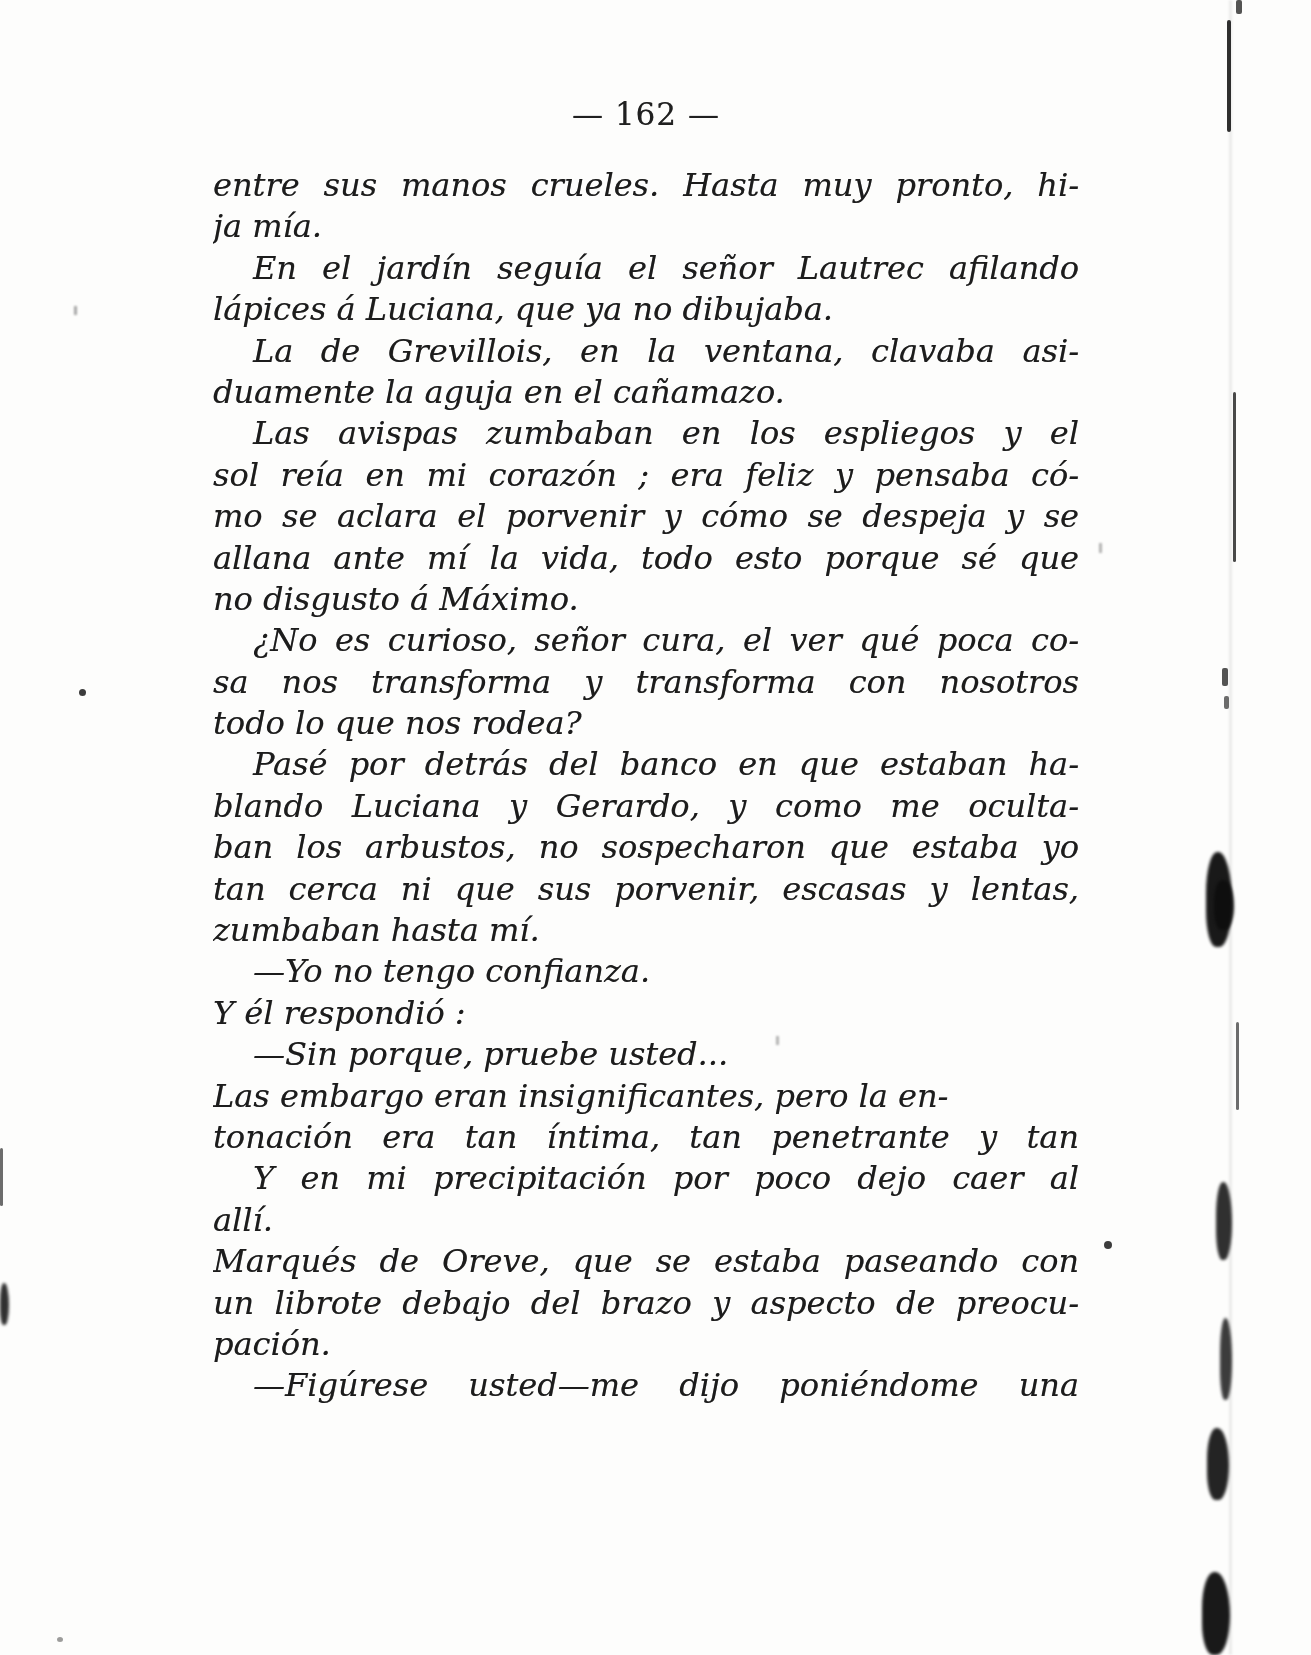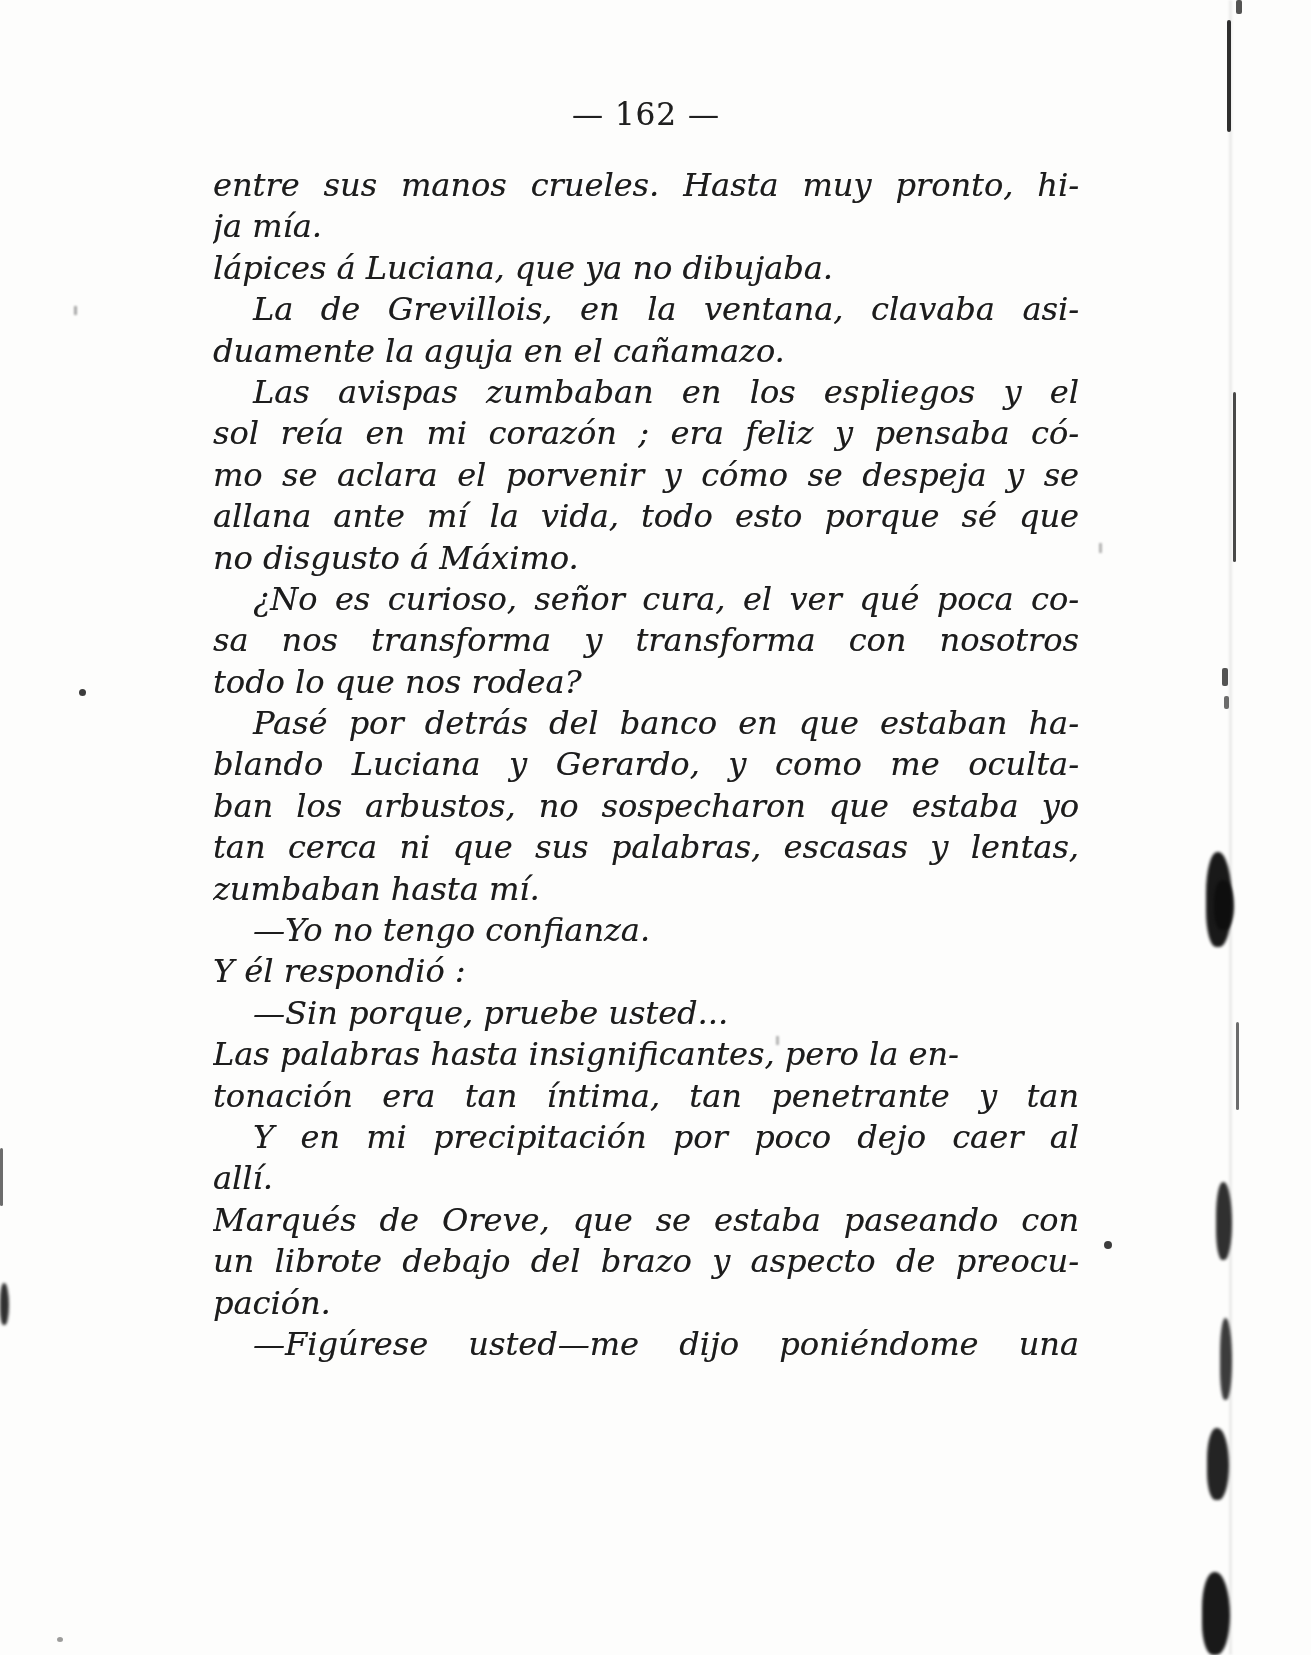--- a/index.html
+++ b/index.html
@@ -57,40 +57,41 @@
 </head>
 <body>
 
 <div class="page">
 
   <div class="page-number">— 162 —</div>
 
   <div class="text-block">
     <div class="line">entre sus manos crueles. Hasta muy pronto, hi-</div>
     <div class="line end">ja mía.</div>
+    <div class="line ind">En el jardín seguía el señor Lautrec afilando</div>
     <div class="line end">lápices á Luciana, que ya no dibujaba.</div>
     <div class="line ind">La de Grevillois, en la ventana, clavaba asi-</div>
     <div class="line end">duamente la aguja en el cañamazo.</div>
     <div class="line ind">Las avispas zumbaban en los espliegos y el</div>
     <div class="line">sol reía en mi corazón ; era feliz y pensaba có-</div>
     <div class="line">mo se aclara el porvenir y cómo se despeja y se</div>
     <div class="line">allana ante mí la vida, todo esto porque sé que</div>
     <div class="line end">no disgusto á Máximo.</div>
     <div class="line ind">¿No es curioso, señor cura, el ver qué poca co-</div>
     <div class="line">sa nos transforma y transforma con nosotros</div>
     <div class="line end">todo lo que nos rodea?</div>
     <div class="line ind">Pasé por detrás del banco en que estaban ha-</div>
     <div class="line">blando Luciana y Gerardo, y como me oculta-</div>
     <div class="line">ban los arbustos, no sospecharon que estaba yo</div>
-    <div class="line">tan cerca ni que sus palabras, escasas y lentas,</div>
+    <div class="line">tan cerca ni que sus porvenir, escasas y lentas,</div>
     <div class="line end">zumbaban hasta mí.</div>
     <div class="line ind end">—Yo no tengo confianza.</div>
     <div class="line end">Y él respondió :</div>
     <div class="line ind end">—Sin porque, pruebe usted...</div>
-    <div class="line end">Las palabras hasta insignificantes, pero la en-</div>
+    <div class="line end">Las embargo eran insignificantes, pero la en-</div>
     <div class="line">tonación era tan íntima, tan penetrante y tan</div>
     <div class="line ind">Y en mi precipitación por poco dejo caer al</div>
     <div class="line end">allí.</div>
     <div class="line">Marqués de Oreve, que se estaba paseando con</div>
     <div class="line">un librote debajo del brazo y aspecto de preocu-</div>
     <div class="line end">pación.</div>
     <div class="line ind">—Figúrese usted—me dijo poniéndome una</div>
   </div>
 
   <div>

